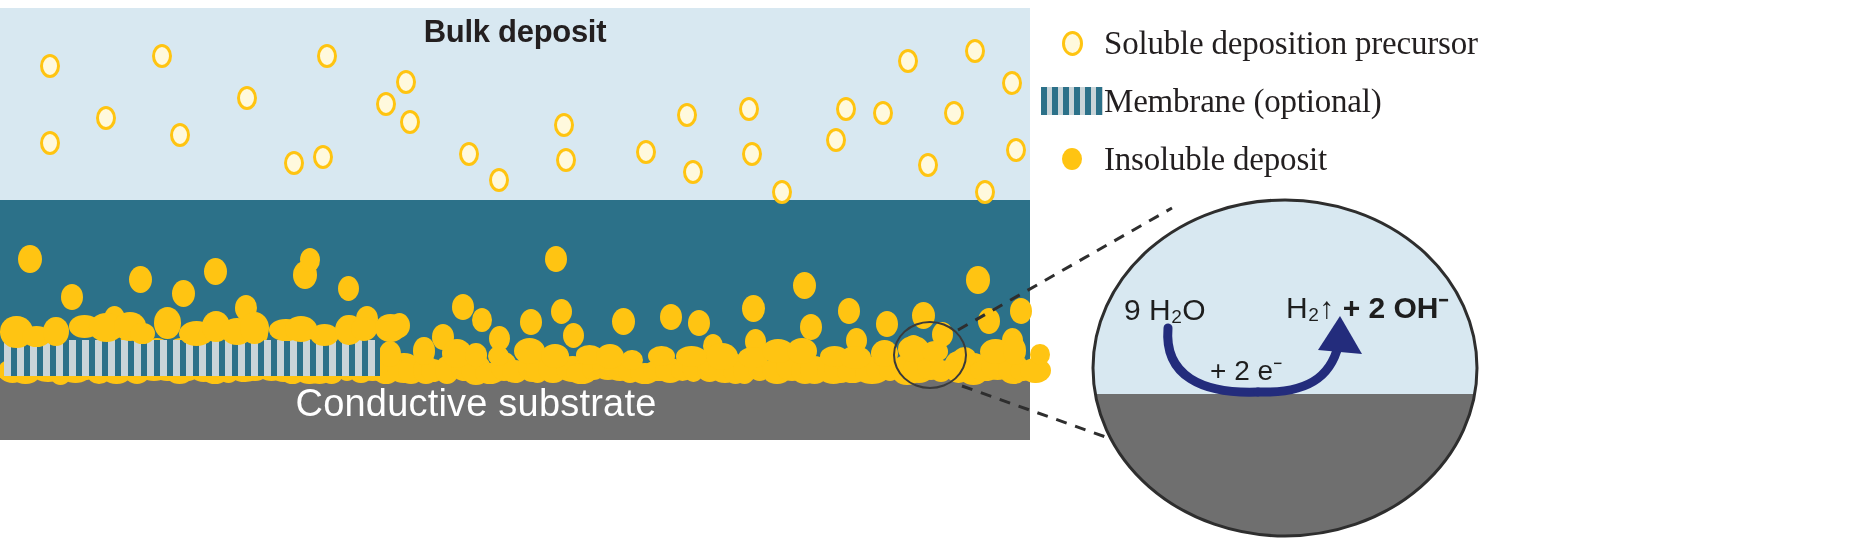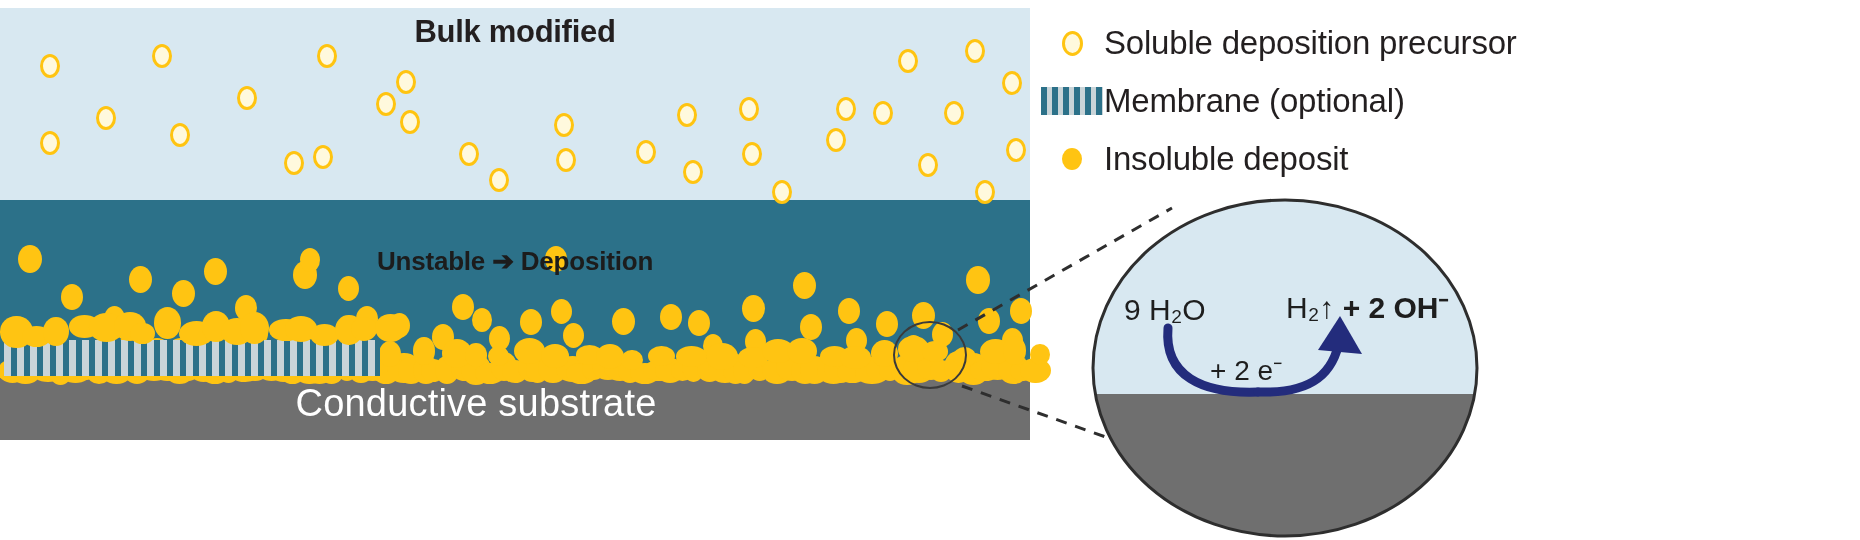--- a/index.html
+++ b/index.html
@@ -29,21 +29,21 @@
 
   
   .membrane{position:absolute;left:4px;top:332px;width:376px;height:36px;
     background:repeating-linear-gradient(90deg,#c9d4d8 0 7px,#2c7189 7px 13px);}
 
   
   .hot-circle{position:absolute;left:893px;top:313px;width:70px;height:64px;
     border:2.5px solid #3a3a3a;border-radius:50%;}
 
   
-  .legend{position:absolute;left:1040px;top:14px;width:810px;}
+  .legend{position:absolute;left:1040px;top:14px;width:810px;font-family:Liberation Serif, serif;}
   .legend-row{display:flex;align-items:center;height:58px;}
   .legend-swatch{width:64px;flex:0 0 64px;display:flex;align-items:center;justify-content:center;}
   .sw-open{width:21px;height:25px;border:3.5px solid #ffc411;background:#fff9dd;border-radius:50%;box-sizing:border-box;}
   .sw-fill{width:20px;height:22px;background:#ffc412;border-radius:50%;}
   .sw-mem{width:62px;height:28px;background:repeating-linear-gradient(90deg,#2c7189 0 6px,#c9d4d8 6px 11px);}
   .legend-label{font-size:33px;color:#231f20;white-space:nowrap;letter-spacing:-.2px;}
 
   
   .callout{position:absolute;left:1090px;top:198px;width:390px;height:340px;}
   .callout svg{position:absolute;left:0;top:0;}
@@ -275,22 +275,21 @@
         <div class="dep" style="left: 269.424px; top: 311.349px; width: 33.1802px; height: 21.3228px; z-index: 6;"></div>
         <div class="dep" style="left: 284.581px; top: 308.425px; width: 32.7814px; height: 25.437px; z-index: 6;"></div>
         <div class="dep" style="left: 309.878px; top: 316.123px; width: 29.3815px; height: 22.379px; z-index: 6;"></div>
         <div class="dep" style="left: 335.385px; top: 306.806px; width: 27.1729px; height: 30.2154px; z-index: 6;"></div>
         <div class="dep" style="left: 350.55px; top: 309.434px; width: 25.9548px; height: 23.4272px; z-index: 6;"></div>
         <div class="dep" style="left: 374.679px; top: 306.081px; width: 31.0575px; height: 28.4074px; z-index: 6;"></div>
       </div>
 
     <div class="membrane" style="z-index: 5;"></div>
 
-    <div class="bulk-title">Bulk modified</div>
-    <div class="zone-sub">Unstable ➔ Deposition</div>
+    <div class="bulk-title">Bulk deposit</div>
     <div class="substrate-title">Conductive substrate</div>
 
     <div class="hot-circle"></div>
   </div>
 
   <svg class="leaders" width="400" height="330">
     <line x1="18" y1="150" x2="232" y2="28" stroke="#2e2e2e" stroke-width="3" stroke-dasharray="11 9"></line>
     <line x1="22" y1="206" x2="225" y2="278" stroke="#2e2e2e" stroke-width="3" stroke-dasharray="11 9"></line>
   </svg>
 

